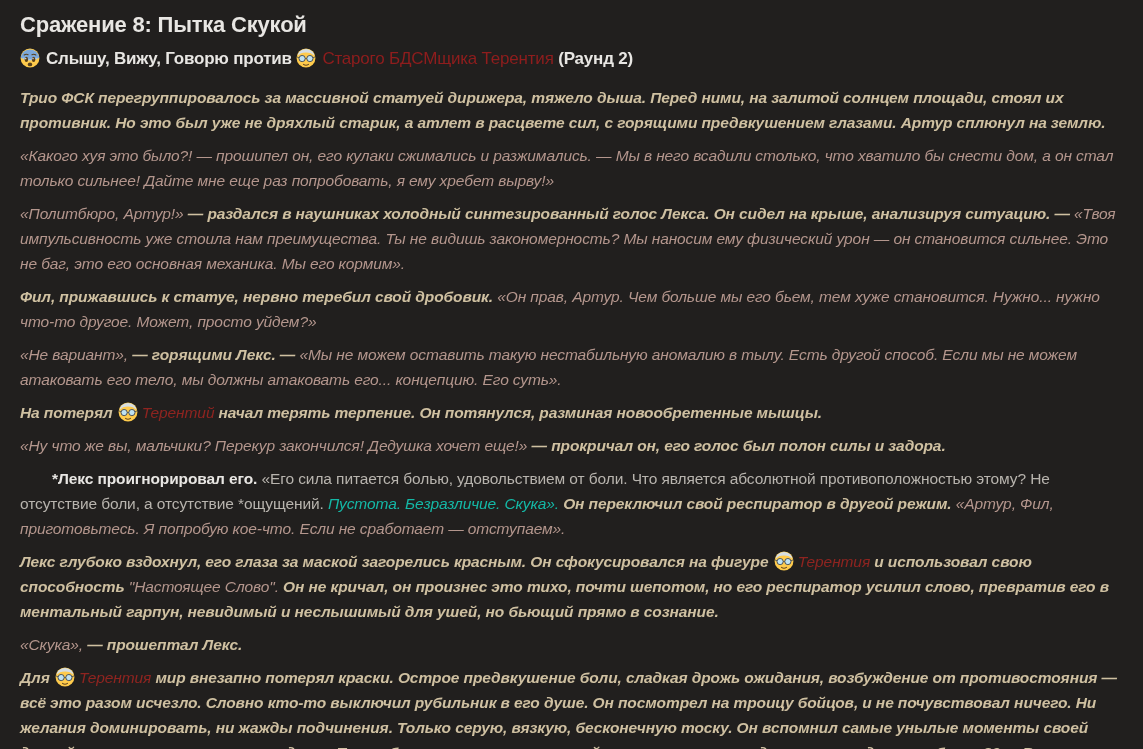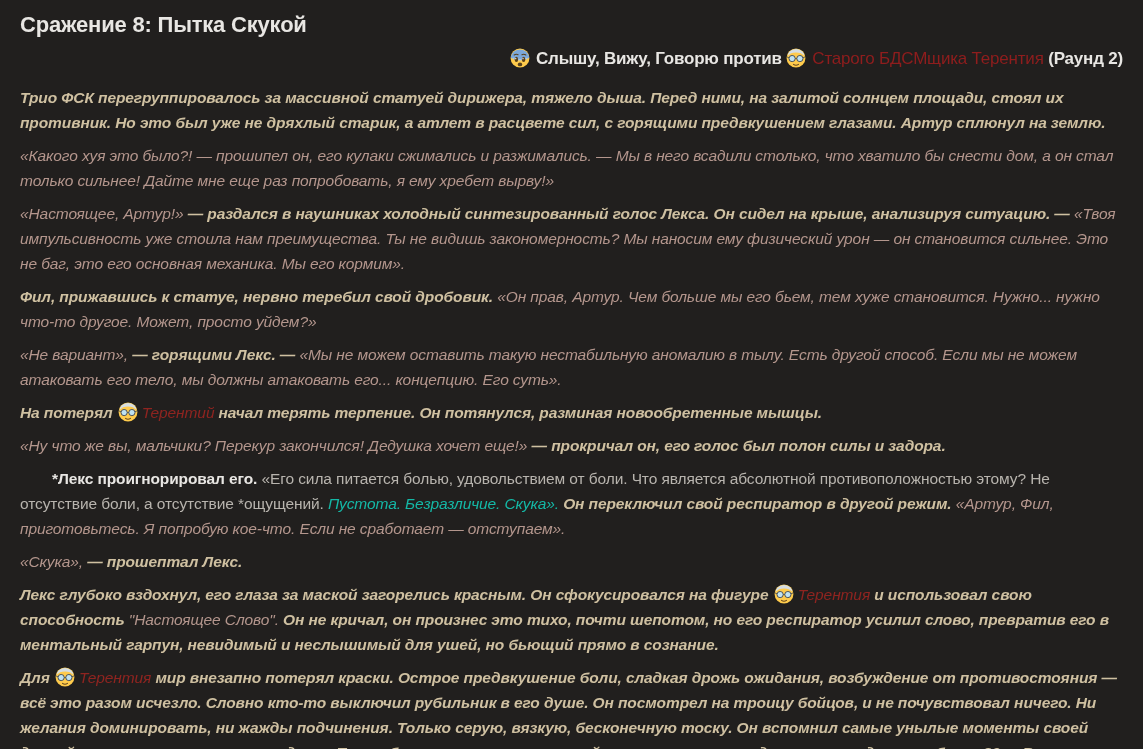--- a/index.html
+++ b/index.html
@@ -10,21 +10,21 @@
     font-family: "Liberation Sans", sans-serif;
   }
   .content { padding: 8px 20px 0 20px; }
 
   .title {
     color: #e8e6e3; font-weight: bold; font-size: 22px;
     margin: 4px 0 0 0; letter-spacing: -0.2px;
   }
   .subtitle {
     margin-top: 10px; font-size: 17px; font-weight: bold;
-    color: #e8e6e3; letter-spacing: -0.2px; text-align: right;
+    color: #e8e6e3; letter-spacing: -0.2px;
   }
   .subtitle .opponent { color: #8f1d1d; font-weight: normal; }
 
   .log { margin-top: 16px; }
   .log p {
     font-size: 15.5px; line-height: 25px;
     margin: 0 0 8px 0; letter-spacing: -0.1px;
   }
   .narr    { color: #cfc0a1; font-weight: bold; font-style: italic; text-align: center; }
   .dlg     { color: #b4968d; font-style: italic; }
@@ -79,38 +79,38 @@
       </svg><span class="opponent">Старого БДСМщика Терентия</span>
     <span>(Раунд 2)</span>
   </div>
 
   <div class="log">
 
     <p><span class="narr">Трио ФСК перегруппировалось за массивной статуей дирижера, тяжело дыша. Перед ними, на залитой солнцем площади, стоял их противник. Но это был уже не дряхлый старик, а атлет в расцвете сил, с горящими предвкушением глазами. Артур сплюнул на землю.</span></p>
 
     <p><span class="dlg">«Какого хуя это было?! — прошипел он, его кулаки сжимались и разжимались. — Мы в него всадили столько, что хватило бы снести дом, а он стал только сильнее! Дайте мне еще раз попробовать, я ему хребет вырву!»</span></p>
 
-    <p><span class="dlg">«Настоящее, Артур!»</span><span class="narr"> — раздался в наушниках холодный синтезированный голос Лекса. Он сидел на крыше, анализируя ситуацию. — </span><span class="dlg">«Твоя импульсивность уже стоила нам преимущества. Ты не видишь закономерность? Мы наносим ему физический урон — он становится сильнее. Это не баг, это его основная механика. Мы его кормим».</span></p>
+    <p><span class="dlg">«Политбюро, Артур!»</span><span class="narr"> — раздался в наушниках холодный синтезированный голос Лекса. Он сидел на крыше, анализируя ситуацию. — </span><span class="dlg">«Твоя импульсивность уже стоила нам преимущества. Ты не видишь закономерность? Мы наносим ему физический урон — он становится сильнее. Это не баг, это его основная механика. Мы его кормим».</span></p>
 
     <p><span class="narr">Фил, прижавшись к статуе, нервно теребил свой дробовик. </span><span class="dlg">«Он прав, Артур. Чем больше мы его бьем, тем хуже становится. Нужно... нужно что-то другое. Может, просто уйдем?»</span></p>
 
     <p><span class="dlg">«Не вариант»,</span><span class="narr"> — горящими Лекс. — </span><span class="dlg">«Мы не можем оставить такую нестабильную аномалию в тылу. Есть другой способ. Если мы не можем атаковать его тело, мы должны атаковать его... концепцию. Его суть».</span></p>
 
     <p><span class="narr">На потерял </span><svg class="emoji" width="20" height="20" viewBox="0 0 36 36">
           <use href="#sym-oldman"></use>
         </svg><span class="name">Терентий</span><span class="narr"> начал терять терпение. Он потянулся, разминая новообретенные мышцы.</span></p>
 
     <p><span class="dlg">«Ну что же вы, мальчики? Перекур закончился! Дедушка хочет еще!»</span><span class="narr"> — прокричал он, его голос был полон силы и задора.</span></p>
 
     <p><span class="bw">*Лекс проигнорировал его. </span><span class="plain">«Его сила питается болью, удовольствием от боли. Что является абсолютной противоположностью этому? Не отсутствие боли, а отсутствие *ощущений. </span><span class="plain-i">Пустота. Безразличие. Скука».</span><span class="narr"> Он переключил свой респиратор в другой режим. </span><span class="dlg">«Артур, Фил, приготовьтесь. Я попробую кое-что. Если не сработает — отступаем».</span></p>
 
-    <p><span class="dlg">«Скука»,</span><span class="narr"> — прошептал Лекс.</span></p>
-
     <p><span class="narr">Лекс глубоко вздохнул, его глаза за маской загорелись красным. Он сфокусировался на фигуре </span><svg class="emoji" width="20" height="20" viewBox="0 0 36 36">
           <use href="#sym-oldman"></use>
         </svg><span class="name">Терентия</span><span class="narr"> и использовал свою способность </span><span class="dlg">"Настоящее Слово".</span><span class="narr"> Он не кричал, он произнес это тихо, почти шепотом, но его респиратор усилил слово, превратив его в ментальный гарпун, невидимый и неслышимый для ушей, но бьющий прямо в сознание.</span></p>
+
+    <p><span class="dlg">«Скука»,</span><span class="narr"> — прошептал Лекс.</span></p>
 
     <p><span class="narr">Для </span><svg class="emoji" width="20" height="20" viewBox="0 0 36 36">
           <use href="#sym-oldman"></use>
         </svg><span class="name">Терентия</span><span class="narr"> мир внезапно потерял краски. Острое предвкушение боли, сладкая дрожь ожидания, возбуждение от противостояния — всё это разом исчезло. Словно кто-то выключил рубильник в его душе. Он посмотрел на троицу бойцов, и не почувствовал ничего. Ни желания доминировать, ни жажды подчинения. Только серую, вязкую, бесконечную тоску. Он вспомнил самые унылые моменты своей долгой жизни: многочасовые заседания Политбюро, просмотр новостей по телевизору, ожидание в очереди за хлебом в 80-х. Все эти ощущения обрушились на него разом, усиленные в тысячу крат.</span></p>
 
   </div>
 </div>
 
 </body></html>

